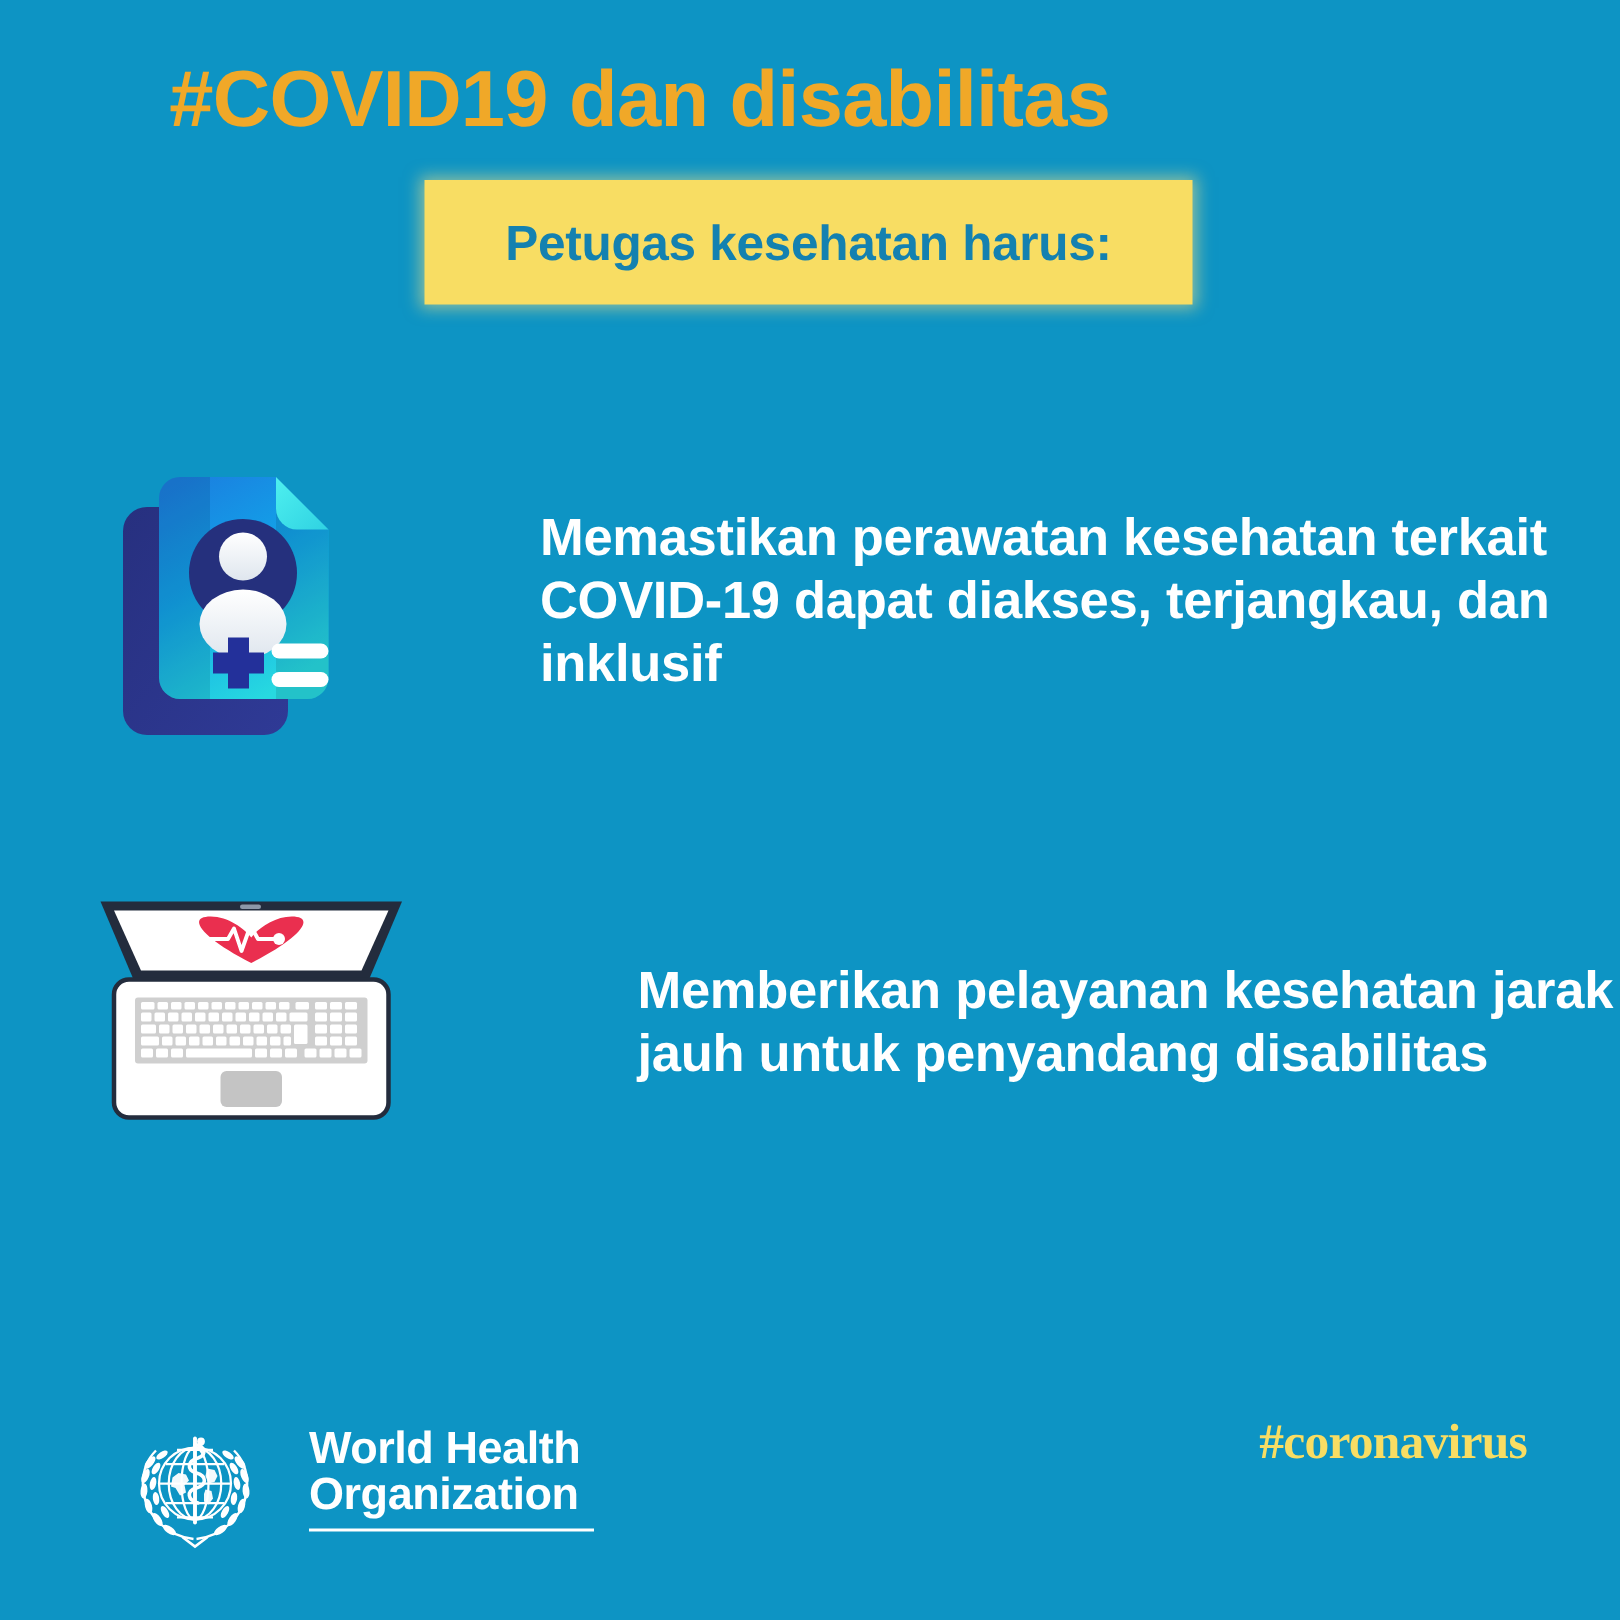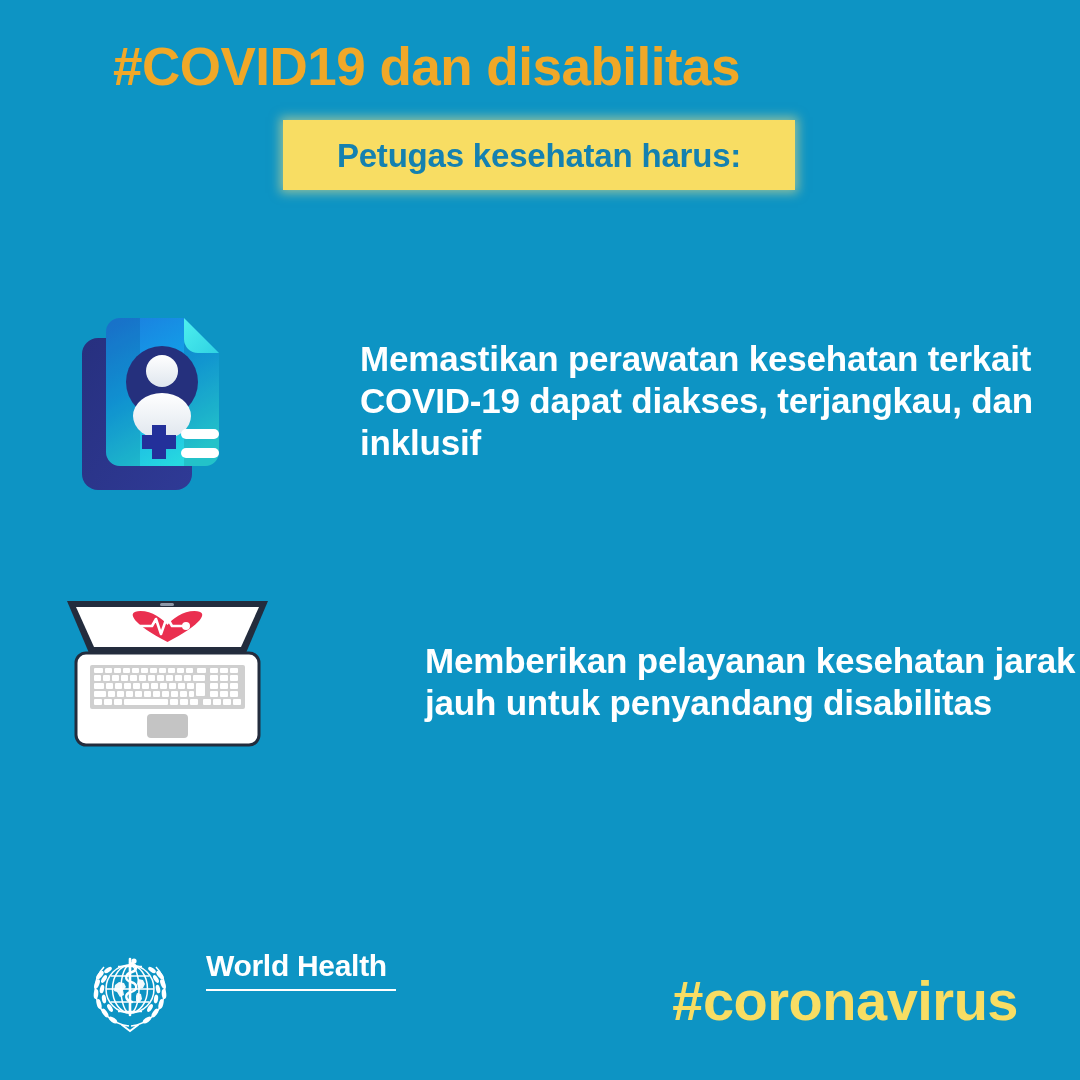--- a/index.html
+++ b/index.html
@@ -30,21 +30,21 @@
     font-weight: bold;
     letter-spacing: -0.5px;
     line-height: 1.1;
     white-space: nowrap;
   }
   #subtitle-band {
     position: absolute;
     left: 283px;
     top: 120px;
     width: 512px;
-    height: 70px;
+    height: 83px;
     background: #f8dd63;
     box-shadow: 0 0 10px 3px rgba(250, 228, 130, 0.55);
     display: flex;
     align-items: center;
     justify-content: center;
   }
   #subtitle-text {
     color: #1481b0;
     font-size: 33px;
     font-weight: bold;
@@ -105,26 +105,27 @@
     color: #ffffff;
     font-size: 22px;
     font-weight: bold;
     letter-spacing: 0px;
     text-align: center;
     width: 190px;
   }
   #hashtag {
     position: absolute;
     right: 62px;
-    top: 968px;
+    top: 944px;
     color: #f8dd63;
-    font-size: 56px;
+    font-size: 33px;
     font-weight: bold;
     letter-spacing: -0.5px;
     white-space: nowrap;
+    font-family: Liberation Serif, serif;
   }
 </style>
 </head>
 <body>
 
 <div id="poster">
 
   <div id="headline">#COVID19 dan disabilitas</div>
 
   <div id="subtitle-band">
@@ -350,19 +351,20 @@
           <ellipse cx="74" cy="54" rx="4.4" ry="2.1" transform="rotate(98 74 54)"></ellipse>
           <ellipse cx="68" cy="63" rx="4.4" ry="2.1" transform="rotate(120 68 63)"></ellipse>
         </g>
 
         <path d="M40 80 L48 86 L56 80" fill="none" stroke="#ffffff" stroke-width="1.8" stroke-linecap="round"></path>
       </svg>
     </div>
 
     <div id="who-wordmark">
       <div class="who-line">World Health</div>
+      <div class="who-line">Organization</div>
       <div id="who-rule"></div>
     </div>
   </div>
 
   <div id="hashtag">#coronavirus</div>
 
 </div>
 
 </body></html>

